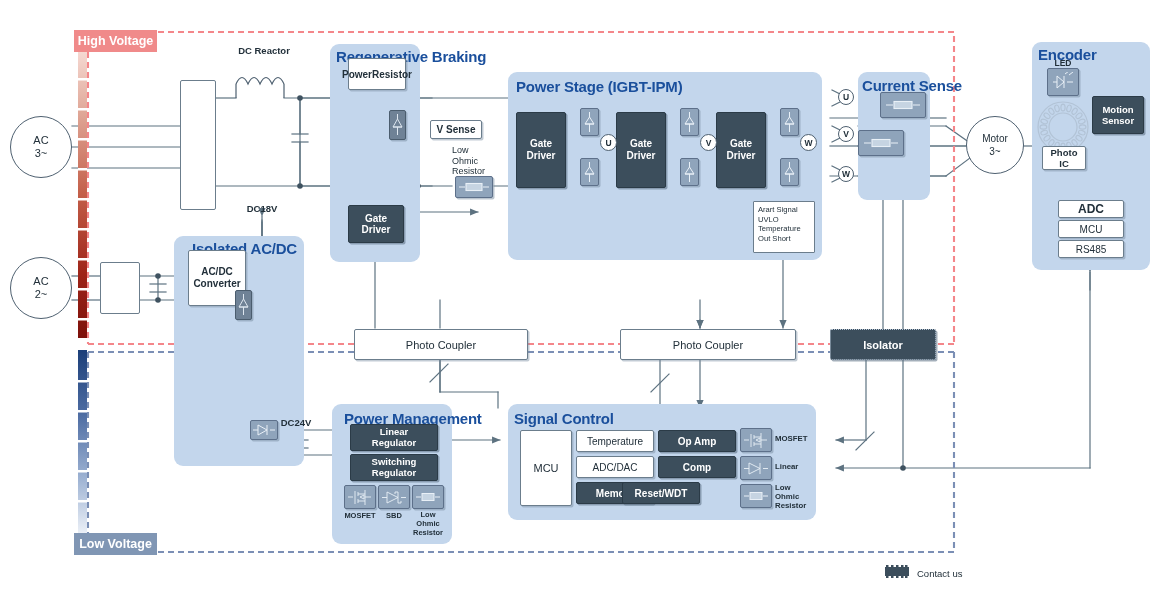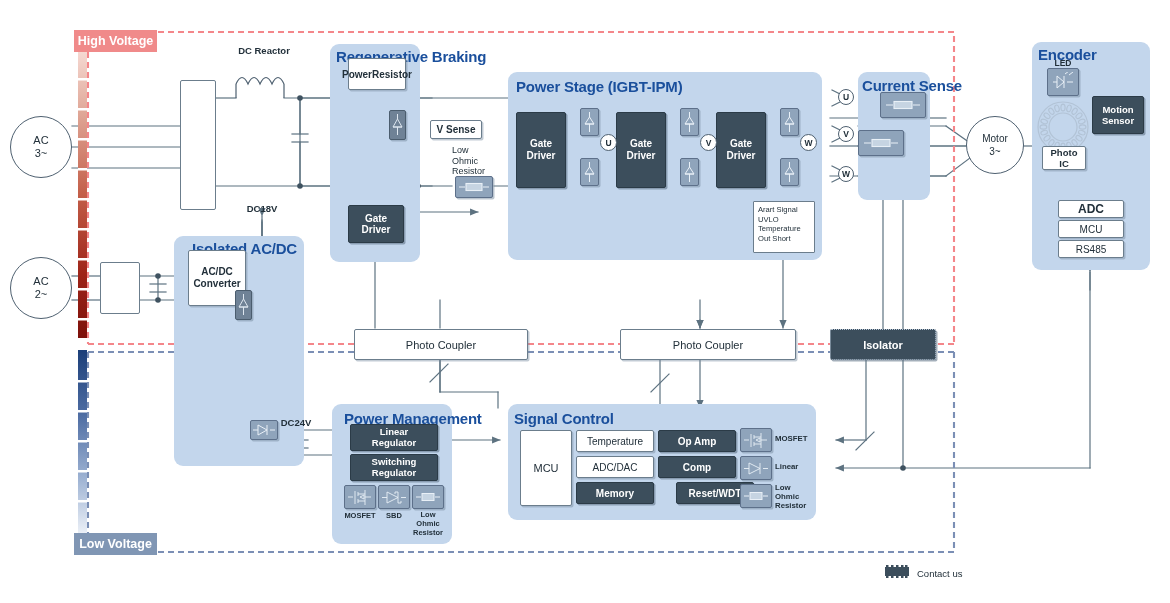--- a/index.html
+++ b/index.html
@@ -528,21 +528,21 @@
   </div>
 
   <div class="abs box box-white" style="left:520px;top:430px;width:52px;height:76px;font-size:11px;">MCU</div>
 
   <div class="abs box box-white" style="left:576px;top:430px;width:78px;height:22px;font-size:10px;">Temperature</div>
   <div class="abs box box-white" style="left:576px;top:456px;width:78px;height:22px;font-size:10px;">ADC/DAC</div>
   <div class="abs box box-dark" style="left:576px;top:482px;width:78px;height:22px;font-size:10px;">Memory</div>
 
   <div class="abs box box-dark" style="left:658px;top:430px;width:78px;height:22px;font-size:10px;">Op Amp</div>
   <div class="abs box box-dark" style="left:658px;top:456px;width:78px;height:22px;font-size:10px;">Comp</div>
-  <div class="abs box box-dark" style="left:676px;top:482px;width:78px;height:22px;font-size:10px;text-align:center;">Reset/WDT</div>
+  <div class="abs box box-dark" style="left:622px;top:482px;width:78px;height:22px;font-size:10px;text-align:center;">Reset/WDT</div>
 
   <div class="abs sym" style="left:740px;top:428px;width:32px;height:24px;">
     <svg width="24" height="17" viewBox="0 0 24 17">
         <g stroke="#e9f0f7" stroke-width="0.9" fill="none">
           <path d="M0,8 h5 M7,2 v13 M10,3 v4 M10,10 v4 M10,5 h7 M10,12 h7 M17,1 v15 M17,8 h6 M12,8 l4,-2 v4 z"></path>
         </g>
       </svg>
   </div>
   <div class="abs sym" style="left:740px;top:456px;width:32px;height:24px;">
     <svg width="24" height="15" viewBox="0 0 24 15">

